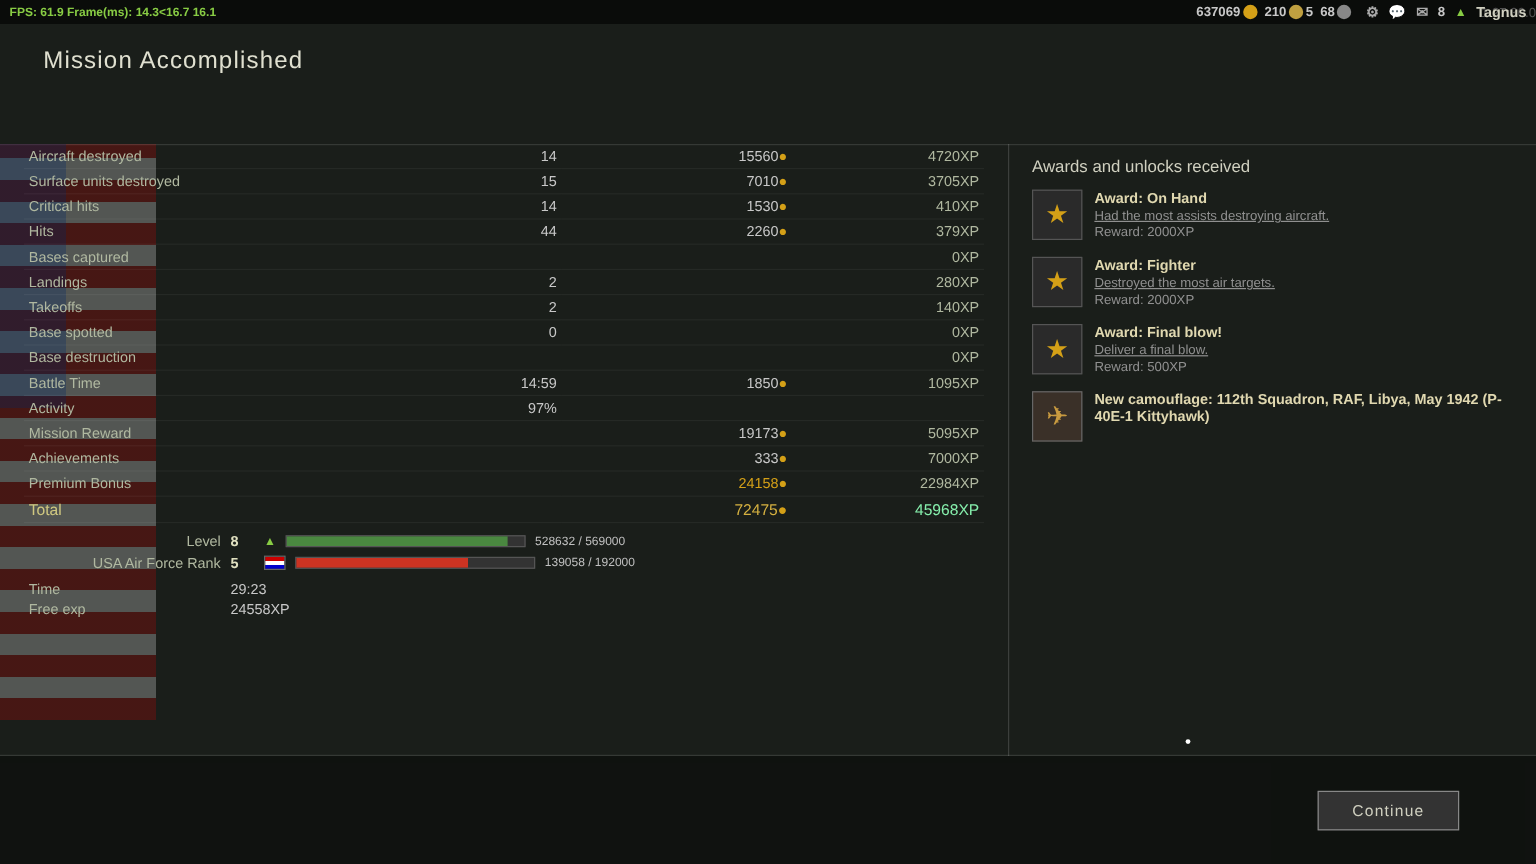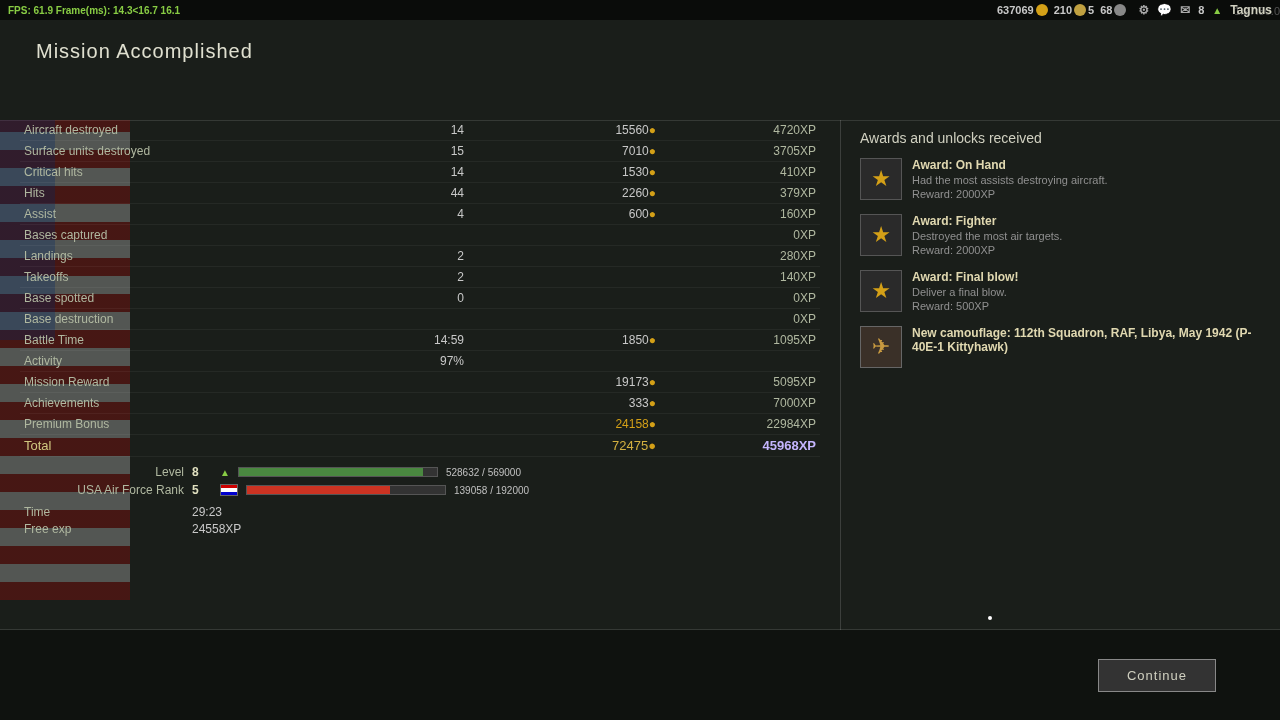--- a/index.html
+++ b/index.html
@@ -319,20 +319,21 @@
       font-size: 12px;
       color: #e0d8b0;
       font-weight: bold;
       margin-bottom: 2px;
     }
 
     .award-desc {
       font-size: 11px;
       color: #909090;
       margin-bottom: 2px;
+      text-decoration: underline;
     }
 
     .award-reward {
       font-size: 11px;
       color: #909090;
     }
 
     .camouflage-icon {
       width: 42px;
       height: 42px;
@@ -455,26 +456,20 @@
       <td class="col-points">1530<span style="color:#d4a017;">●</span></td>
       <td class="col-xp">410XP</td>
     </tr>
           <tr>
       <td class="col-label">Hits</td>
       <td class="col-count">44</td>
       <td class="col-points">2260<span style="color:#d4a017;">●</span></td>
       <td class="col-xp">379XP</td>
     </tr>
           <tr>
-      <td class="col-label">Assist</td>
-      <td class="col-count">4</td>
-      <td class="col-points">600<span style="color:#d4a017;">●</span></td>
-      <td class="col-xp">160XP</td>
-    </tr>
-          <tr>
       <td class="col-label">Bases captured</td>
       <td class="col-count"></td>
       <td class="col-points"></td>
       <td class="col-xp">0XP</td>
     </tr>
           <tr>
       <td class="col-label">Landings</td>
       <td class="col-count">2</td>
       <td class="col-points"></td>
       <td class="col-xp">280XP</td>
@@ -524,21 +519,21 @@
           <tr class="premium-row">
       <td class="col-label">Premium Bonus</td>
       <td class="col-count"></td>
       <td class="col-points">24158<span style="color:#d4a017;">●</span></td>
       <td class="col-xp">22984XP</td>
     </tr>
           <tr class="total-row">
     <td class="col-label" style="color:#d0c880;">Total</td>
     <td class="col-count"></td>
     <td class="col-points" style="color:#d4b040;">72475<span style="color:#d4a017;">●</span></td>
-    <td class="col-xp" style="color:#c4b5fd; font-weight:bold;">45968XP</td>
+    <td class="col-xp" style="color:#86efac; font-weight:normal;">45968XP</td>
   </tr>
         </tbody>
     </table>
 
     <div class="progress-section">
       <div class="progress-row">
         <div class="progress-label">Level</div>
         <div class="level-num">8</div>
         <span class="arrow-up">▲</span>
         <div class="progress-bar-wrap">

